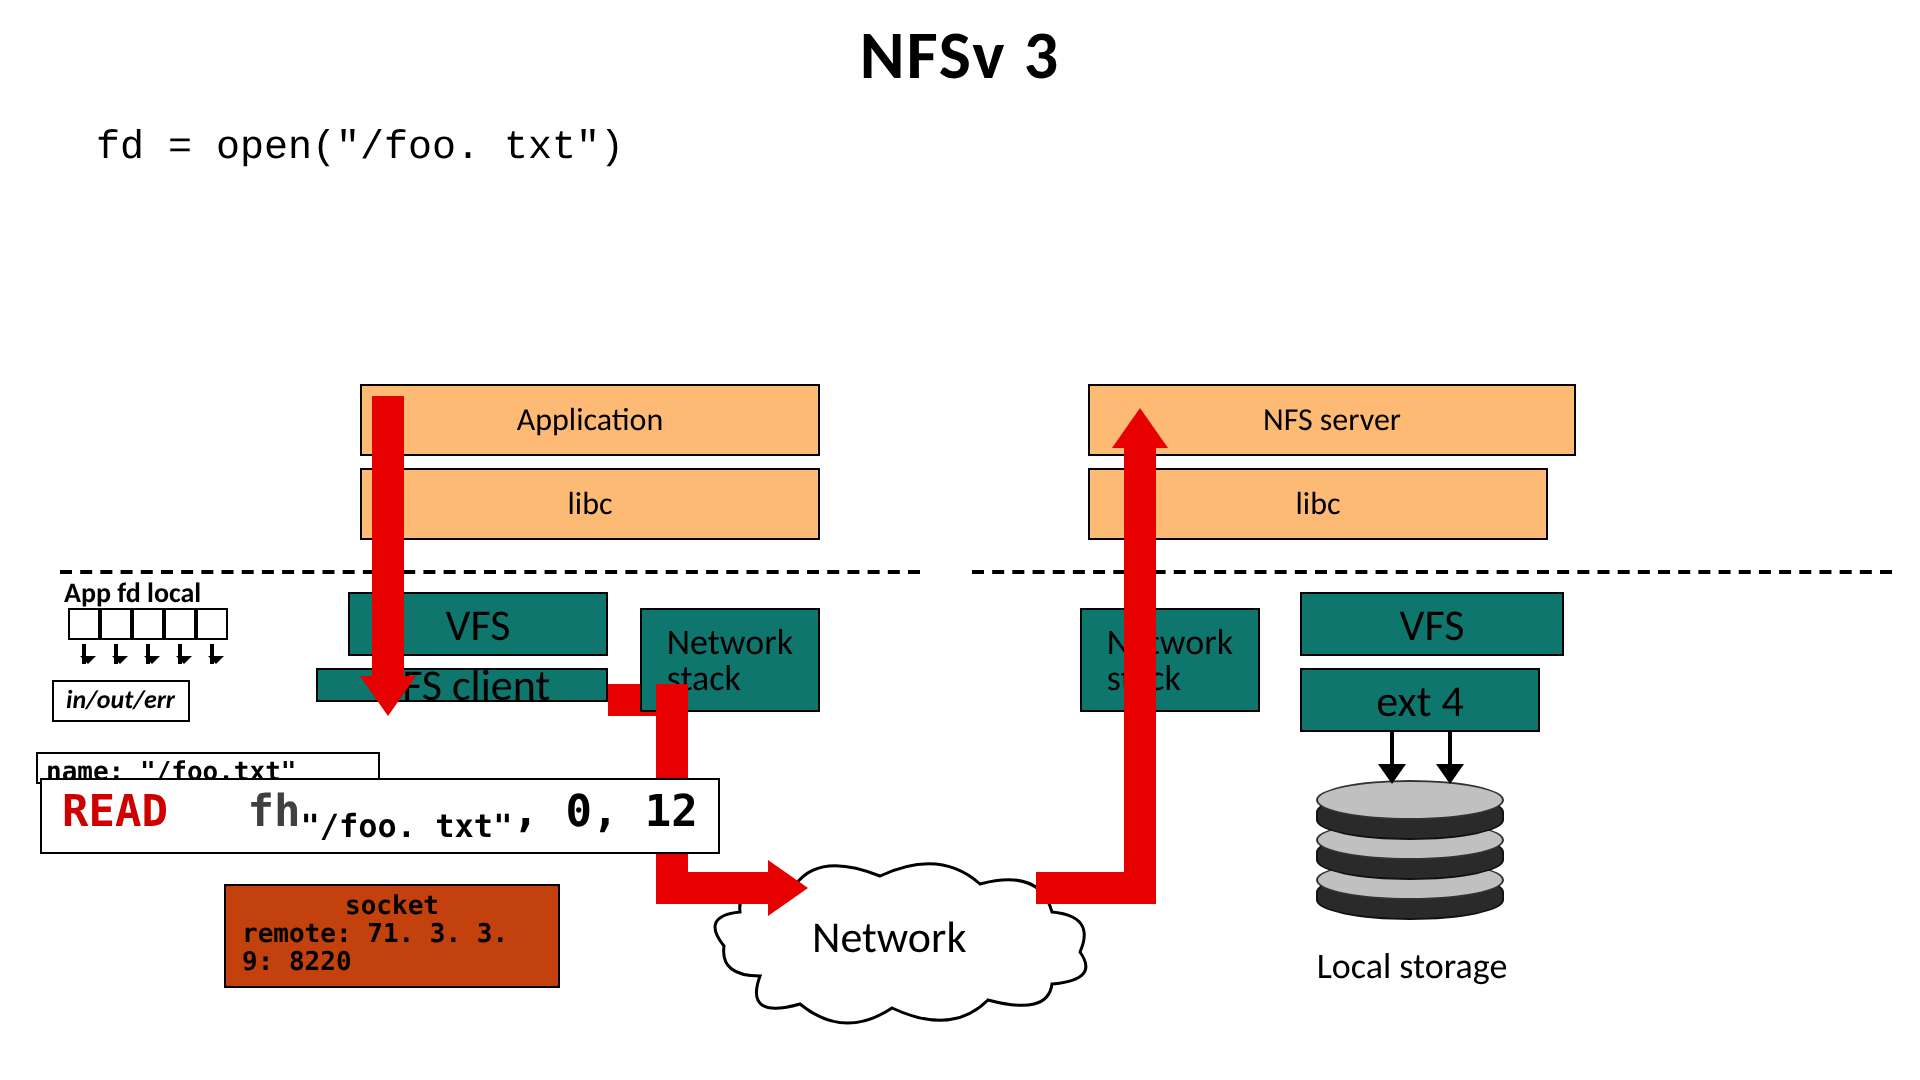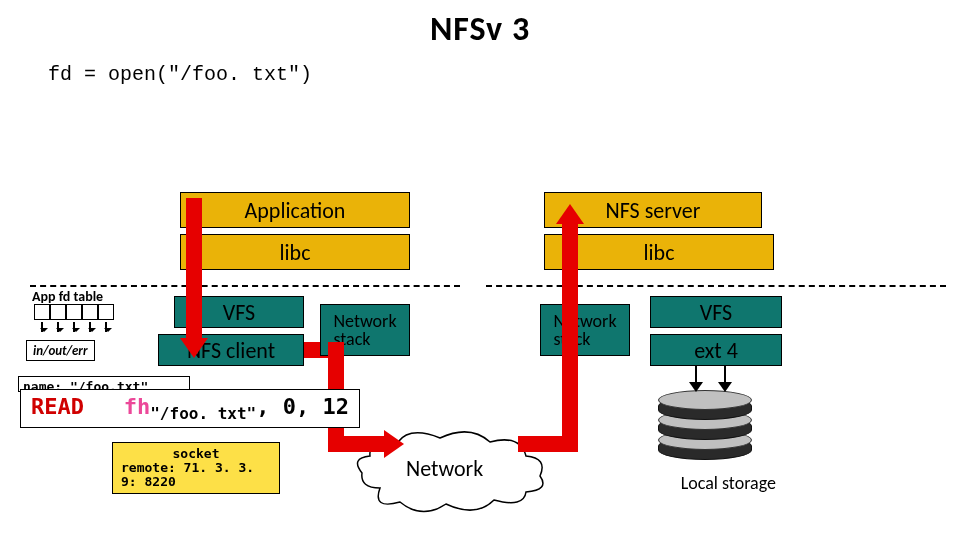--- a/index.html
+++ b/index.html
@@ -2,48 +2,48 @@
 <html><head>
 <meta charset="utf-8">
 <style>
   * { box-sizing: border-box; margin: 0; padding: 0; }
   body { width: 960px; height: 540px; font-family: Calibri, Arial, sans-serif; position: relative; background: #fff; }
   .title { text-align: center; font-size: 34px; font-weight: bold; margin-top: 8px; letter-spacing: 1px; }
   .code { font-family: Consolas, "Courier New", monospace; font-size: 20px; margin: 14px 0 0 48px; line-height: 24px; }
   .code .red { color: #d00000; font-weight: bold; }
   .stage { position: absolute; left: 0; top: 180px; width: 960px; height: 360px; }
 
-  .box { position: absolute; border: 1.5px solid #000; background: #eab308; text-align: center; font-size: 22px; display: flex; align-items: center; justify-content: center; }
+  .box { position: absolute; border: 1.5px solid #000; background: #fdba74; text-align: center; font-size: 16px; display: flex; align-items: center; justify-content: center; }
   .graybox { position: absolute; border: 1.5px solid #000; background: #0f766e; text-align: left; font-size: 22px; display: flex; align-items: center; justify-content: center; }
 
   .hdash { position: absolute; height: 0; border-top: 2.5px dashed #000; }
 
   .fd-label { position: absolute; font-size: 14px; font-weight: bold; }
   .fd-table { position: absolute; display: flex; }
   .fd-cell { width: 16px; height: 16px; border: 1px solid #000; background: #fff; }
   .tiny-arrow-down { position: absolute; width: 0; height: 10px; border-left: 2px solid #000; }
   .tiny-arrow-down:after { content: ""; position: absolute; left: -3px; bottom: -4px; border: 4px solid transparent; border-top-color: #000; }
   .io-box { position: absolute; border: 1.5px solid #000; background: #fff; font-size: 13px; font-weight: bold; padding: 2px 6px; }
 
   .name-box { position: absolute; border: 1.5px solid #000; background: #fff; font-family: Consolas, monospace; font-size: 13px; font-weight: bold; padding: 2px 4px; width: 172px; }
 
   .read-pkt { position: absolute; border: 1.5px solid #000; background: #fff; font-family: Consolas, monospace; font-size: 22px; font-weight: bold; padding: 4px 10px; }
   .read-pkt .kw { color: #d00000; }
-  .read-pkt .fh { color: #ec4899; }
+  .read-pkt .fh { color: #404040; }
   .read-pkt .sub { font-size: 16px; vertical-align: sub; }
 
-  .socket-box { position: absolute; border: 1.5px solid #000; background: #fde047; font-family: Consolas, monospace; font-size: 13px; font-weight: bold; padding: 4px 8px; line-height: 14px; text-align: left; width: 168px; }
+  .socket-box { position: absolute; border: 1.5px solid #000; background: #c2410c; font-family: Consolas, monospace; font-size: 13px; font-weight: bold; padding: 4px 8px; line-height: 14px; text-align: left; width: 168px; }
 
   .cloud { position: absolute; }
   .cloud-label { position: absolute; font-size: 22px; }
 
   .storage { position: absolute; width: 94px; height: 76px; }
   .disk { position: absolute; left: 0; width: 94px; height: 20px; border-radius: 50%; background: #c0c0c0; border: 1px solid #333; }
   .cyl { position: absolute; left: 0; width: 94px; background: #2a2a2a; border: 1px solid #111; border-radius: 50%/10px; }
-  .storage-label { position: absolute; font-size: 18px; text-align: right; }
+  .storage-label { position: absolute; font-size: 18px; text-align: center; }
 
   
   .red-vert { position: absolute; background: #e60000; }
   .red-horiz { position: absolute; background: #e60000; }
   .red-head-down { position: absolute; width: 0; height: 0; border: 14px solid transparent; border-top: 20px solid #e60000; }
   .red-head-up { position: absolute; width: 0; height: 0; border: 14px solid transparent; border-bottom: 20px solid #e60000; }
   .red-head-right { position: absolute; width: 0; height: 0; border: 14px solid transparent; border-left: 20px solid #e60000; }
 
   
   .black-stem { position: absolute; background: #000; }
@@ -57,33 +57,33 @@
 <div class="code">
   <div>fd = open("/foo. txt")</div>
 </div>
 
 <div class="stage">
 
   <div class="box" style="left:180px; top:12px; width:230px; height:36px;">Application</div>
   <div class="box" style="left:180px; top:54px; width:230px; height:36px;">libc</div>
   <div class="hdash" style="left:30px; top:105px; width:430px;"></div>
   <div class="graybox" style="left:174px; top:116px; width:130px; height:32px; z-index:1;">VFS</div>
-  <div class="graybox" style="left:158px; top:154px; width:146px; height:32px; z-index:1;">NFS client</div>
+  <div class="graybox" style="left:158px; top:154px; width:146px; height:17px; z-index:1;">NFS client</div>
   <div class="graybox" style="left:320px; top:124px; width:90px; height:52px; font-size:18px; line-height:18px; white-space:pre; z-index:1;">Network
 stack</div>
 
-  <div class="box" style="left:544px; top:12px; width:218px; height:36px;">NFS server</div>
+  <div class="box" style="left:544px; top:12px; width:244px; height:36px;">NFS server</div>
   <div class="box" style="left:544px; top:54px; width:230px; height:36px;">libc</div>
   <div class="hdash" style="left:486px; top:105px; width:460px;"></div>
   <div class="graybox" style="left:650px; top:116px; width:132px; height:32px; z-index:1;">VFS</div>
-  <div class="graybox" style="left:650px; top:154px; width:132px; height:32px; z-index:1;">ext 4</div>
+  <div class="graybox" style="left:650px; top:154px; width:120px; height:32px; z-index:1;">ext 4</div>
   <div class="graybox" style="left:540px; top:124px; width:90px; height:52px; font-size:18px; line-height:18px; white-space:pre; z-index:1;">Network
 stack</div>
 
-  <div class="fd-label" style="left:32px; top:108px;">App fd table</div>
+  <div class="fd-label" style="left:32px; top:108px;">App fd local</div>
   <div class="fd-table" style="left:34px; top:124px;">
     <div class="fd-cell"></div>
       <div class="fd-cell"></div>
       <div class="fd-cell"></div>
       <div class="fd-cell"></div>
       <div class="fd-cell"></div>
   </div>
   <div class="tiny-arrow-down" style="left:41px; top:142px;"></div>
   <div class="tiny-arrow-down" style="left:57px; top:142px;"></div>
   <div class="tiny-arrow-down" style="left:73px; top:142px;"></div>

